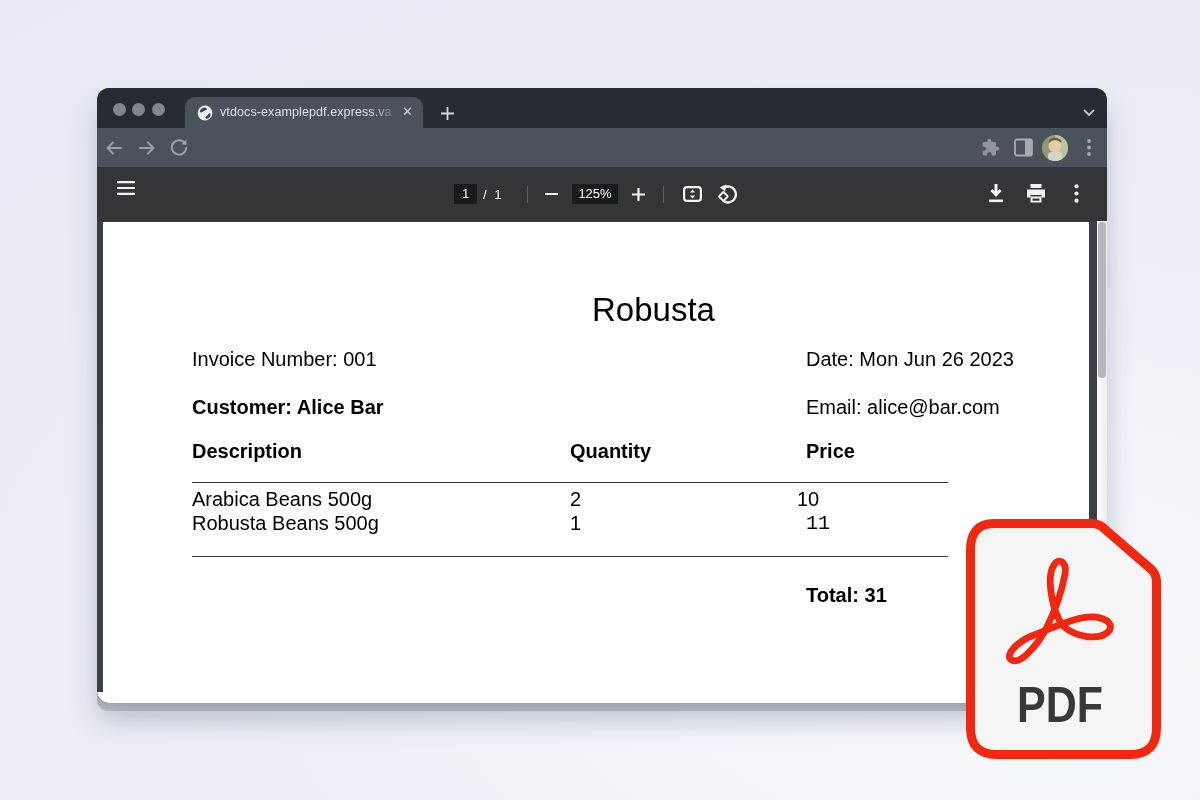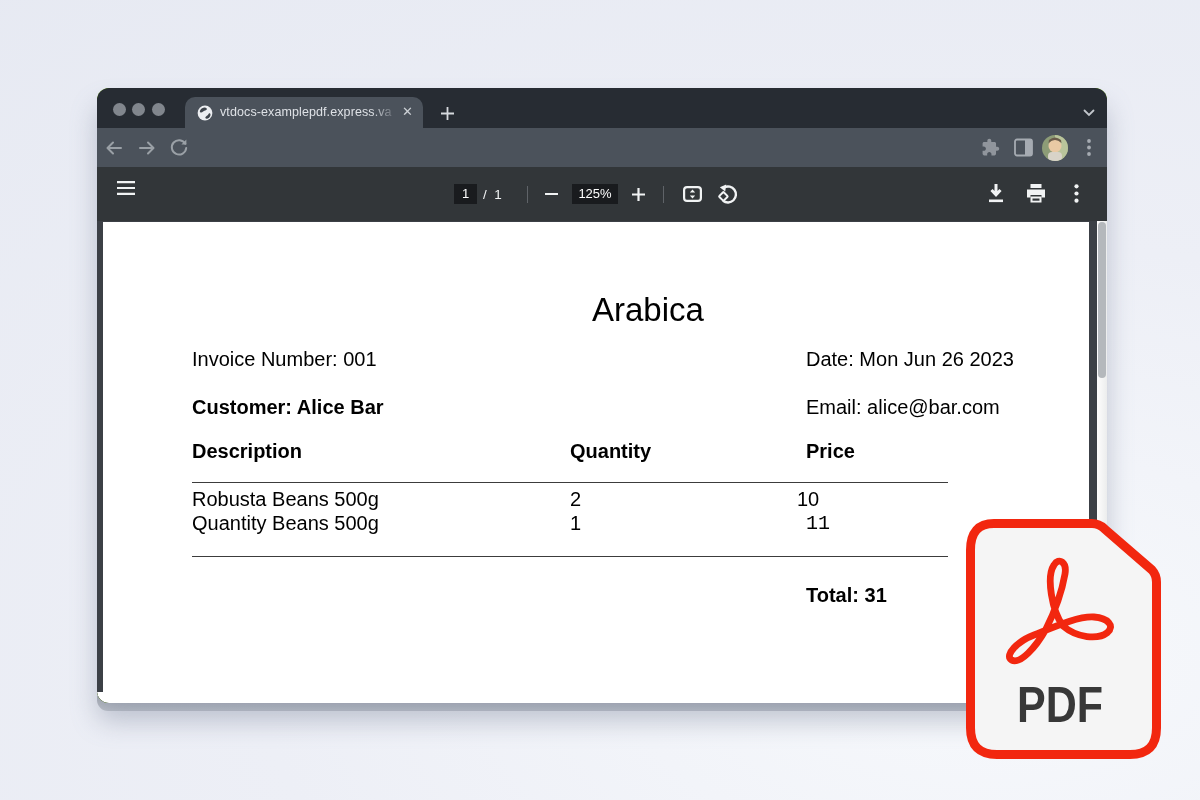--- a/index.html
+++ b/index.html
@@ -158,33 +158,33 @@
       </svg>
       <svg style="position:absolute;left:977px;top:17px" width="5" height="19" viewBox="0 0 5 19">
         <circle cx="2.5" cy="2.3" r="2.1" fill="#f1f3f4"></circle>
         <circle cx="2.5" cy="9.5" r="2.1" fill="#f1f3f4"></circle>
         <circle cx="2.5" cy="16.7" r="2.1" fill="#f1f3f4"></circle>
       </svg>
     </div>
 
     <div class="content">
       <div class="page">
-        <div class="inv" style="left:495px; top:69px; font-size:33px;">Arabica</div>
+        <div class="inv" style="left:495px; top:69px; font-size:33px;">Robusta</div>
         <div class="inv" style="left:95px; top:126px;">Invoice Number: 001</div>
         <div class="inv" style="left:709px; top:126px;">Date: Mon Jun 26 2023</div>
         <div class="inv" style="left:95px; top:174px;font-weight:bold;">Customer: Alice Bar</div>
         <div class="inv" style="left:709px; top:174px;">Email: alice@bar.com</div>
         <div class="inv b" style="left:95px; top:218px;">Description</div>
         <div class="inv b" style="left:473px; top:218px;">Quantity</div>
         <div class="inv b" style="left:709px; top:218px;">Price</div>
         <div class="hr" style="top:260px;"></div>
-        <div class="inv" style="left:95px; top:266px;">Robusta Beans 500g</div>
+        <div class="inv" style="left:95px; top:266px;">Arabica Beans 500g</div>
         <div class="inv" style="left:473px; top:266px;">2</div>
         <div class="inv" style="left:700px; top:266px;">10</div>
-        <div class="inv" style="left:95px; top:290px;">Quantity Beans 500g</div>
+        <div class="inv" style="left:95px; top:290px;">Robusta Beans 500g</div>
         <div class="inv" style="left:473px; top:290px;">1</div>
         <div class="inv" style="left:709px; top:290px;font-family:Liberation Mono, monospace;">11</div>
         <div class="hr" style="top:334px;"></div>
         <div class="inv b" style="left:709px; top:362px;">Total: 31</div>
       </div>
       <div class="stripL"></div>
       <div class="stripR"></div>
       <div class="track">
         <div class="thumb"></div>
       </div>

